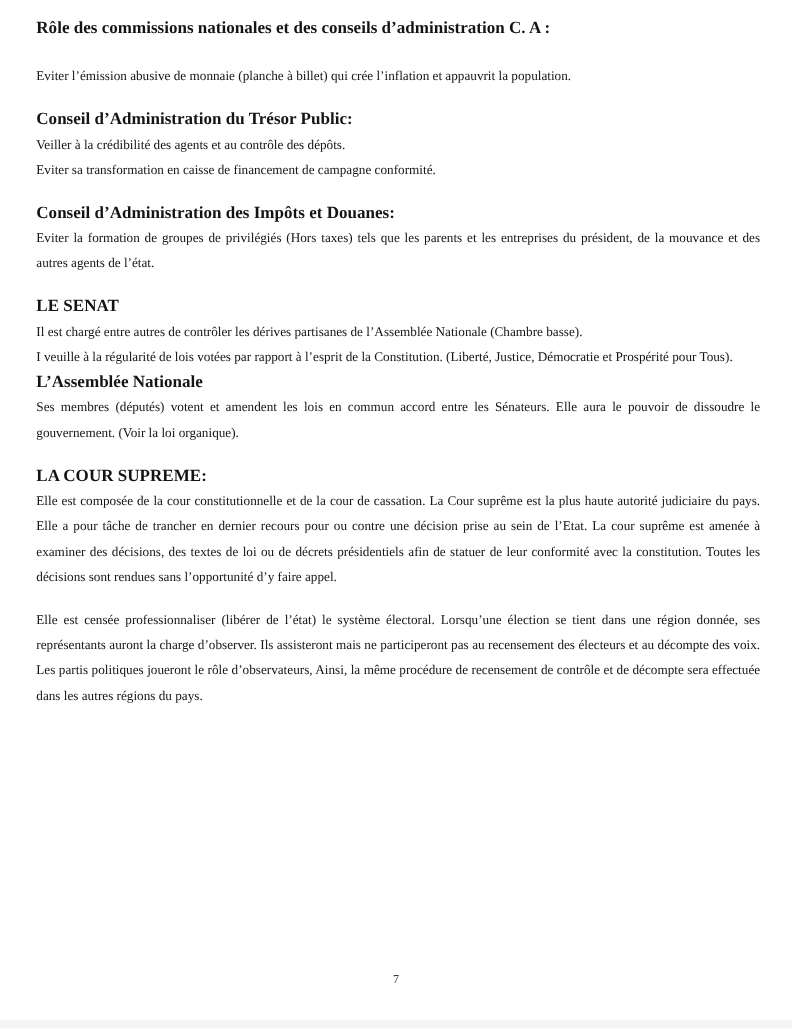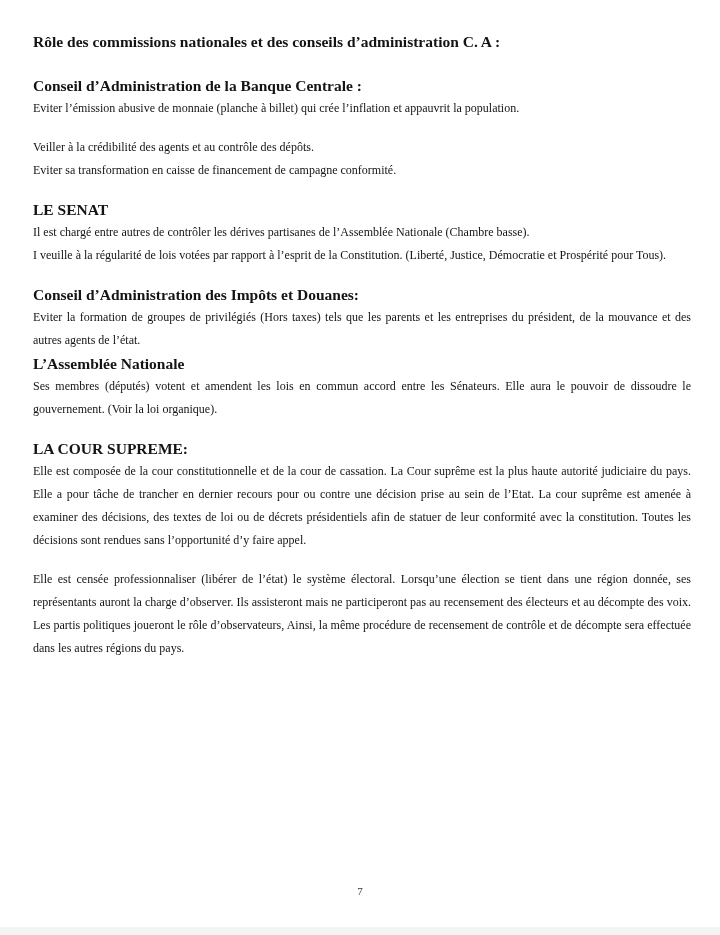--- a/index.html
+++ b/index.html
@@ -11,21 +11,21 @@
     height: 935px;
     position: relative;
     background: #ffffff;
     font-family: "Liberation Serif", serif;
     color: #141414;
     overflow: hidden;
   }
   .page {
     box-sizing: border-box;
     width: 720px;
-    padding: 30px 29px 0 33px;
+    padding: 14px 29px 0 33px;
   }
   .doc-title {
     font-size: 15.5px;
     font-weight: bold;
     line-height: 23px;
     margin: 0 0 21px 0;
     text-align: left;
   }
   .section {
     margin: 0;
@@ -64,35 +64,35 @@
     background: #f4f4f4;
   }
 </style>
 </head>
 <body>
 
 <div class="page">
   <h1 class="doc-title">Rôle des commissions nationales et des conseils d’administration C. A :</h1>
   <div id="content">
       <section class="section gap">
-        <h2 class="heading">Conseil d’Administration de la Banque Centrale :</h2>
         <p>Eviter l’émission abusive de monnaie (planche à billet) qui crée l’inflation et appauvrit la population.</p>
       </section>
       <section class="section gap">
+        <h2 class="heading">Conseil d’Administration du Trésor Public:</h2>
         <p>Veiller à la crédibilité des agents et au contrôle des dépôts.</p>
         <p>Eviter sa transformation en caisse de financement de campagne conformité.</p>
+      </section>
+      <section class="section gap">
+        <h2 class="heading">Conseil d’Administration des Impôts et Douanes:</h2>
+        <p>Eviter la formation de groupes de privilégiés (Hors taxes) tels que les parents et les entreprises du président, de la mouvance et des autres agents de l’état.</p>
       </section>
       <section class="section gap">
         <h2 class="heading">LE SENAT</h2>
         <p>Il est chargé entre autres de contrôler les dérives partisanes de l’Assemblée Nationale (Chambre basse).</p>
         <p>I veuille à la régularité de lois votées par rapport à l’esprit de la Constitution. (Liberté, Justice, Démocratie et Prospérité pour Tous).</p>
-      </section>
-      <section class="section gap">
-        <h2 class="heading">Conseil d’Administration des Impôts et Douanes:</h2>
-        <p>Eviter la formation de groupes de privilégiés (Hors taxes) tels que les parents et les entreprises du président, de la mouvance et des autres agents de l’état.</p>
       </section>
       <section class="section">
         <h2 class="heading">L’Assemblée Nationale</h2>
         <p>Ses membres (députés) votent et amendent les lois en commun accord entre les Sénateurs. Elle aura le pouvoir de dissoudre le gouvernement. (Voir la loi organique).</p>
       </section>
       <section class="section gap">
         <h2 class="heading">LA COUR SUPREME:</h2>
         <p>Elle est composée de la cour constitutionnelle et de la cour de cassation.  La Cour suprême est la plus haute autorité judiciaire du pays. Elle a pour tâche de trancher en dernier recours pour ou contre une décision prise au sein de l’Etat. La cour suprême est amenée à examiner des décisions, des textes de loi ou de décrets  présidentiels afin de statuer de leur conformité avec la constitution. Toutes les décisions sont rendues sans l’opportunité d’y faire appel.</p>
       </section>
       <section class="section gap">

